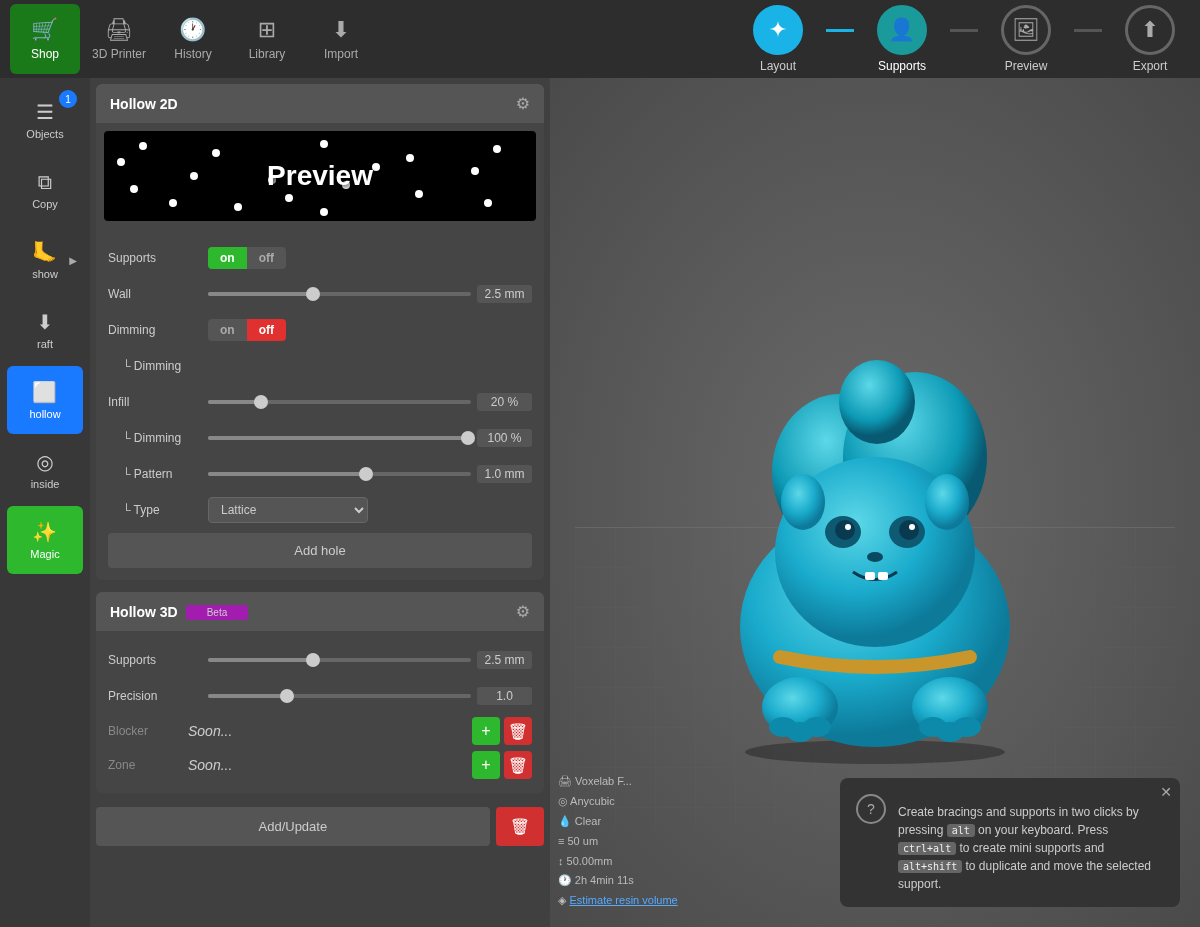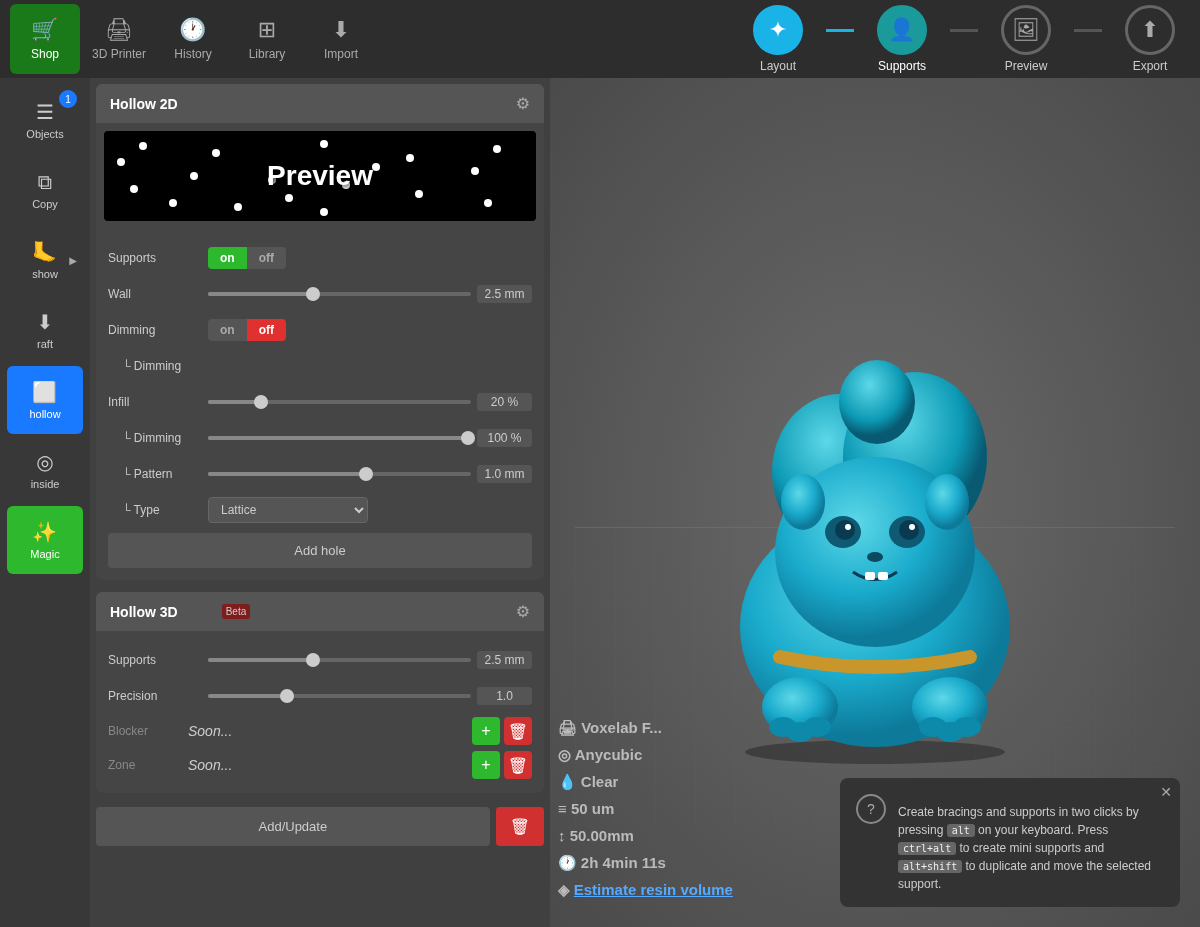--- a/index.html
+++ b/index.html
@@ -144,24 +144,24 @@
       display: flex;
       align-items: center;
       justify-content: space-between;
     }
     .panel-title {
       color: white;
       font-size: 14px;
       font-weight: bold;
     }
     .panel-title-beta {
-      background: #7f1d1d;
+      background: #a21caf;
       color: #ccc;
       font-size: 10px;
-      padding: 2px 4px;
+      padding: 2px 21px;
       border-radius: 3px;
       margin-left: 8px;
     }
     .gear-btn {
       cursor: pointer;
       color: #aaa;
       font-size: 16px;
     }
 
     .preview-area {
@@ -369,26 +369,25 @@
       justify-content: center;
     }
     .model-svg {
       width: 100%;
       height: 100%;
     }
 
     
     .bottom-info {
       position: absolute;
-      bottom: 24px;
+      bottom: 16px;
       left: 8px;
       color: #bbb;
-      font-size: 15px;
+      font-size: 11px;
       line-height: 1.8;
-      font-weight: bold;
     }
     .bottom-info a {
       color: #5af;
       text-decoration: underline;
       cursor: pointer;
     }
 
     
     .tooltip-box {
       position: absolute;
@@ -640,21 +639,21 @@
             <option>Lines</option>
           </select>
         </div>
 
         <button class="add-hole-btn">Add hole</button>
       </div>
     </div>
 
     <div class="panel-section">
       <div class="panel-header">
-        <div style="display:flex;align-items:flex-start;gap:36px;">
+        <div style="display:flex;align-items:flex-end;">
           <span class="panel-title">Hollow 3D</span>
           <span class="panel-title-beta">Beta</span>
         </div>
         <span class="gear-btn">⚙</span>
       </div>
       <div class="panel-body">
 
         <div class="param-row">
           <span class="param-label">Supports</span>
           <div class="slider-container">

